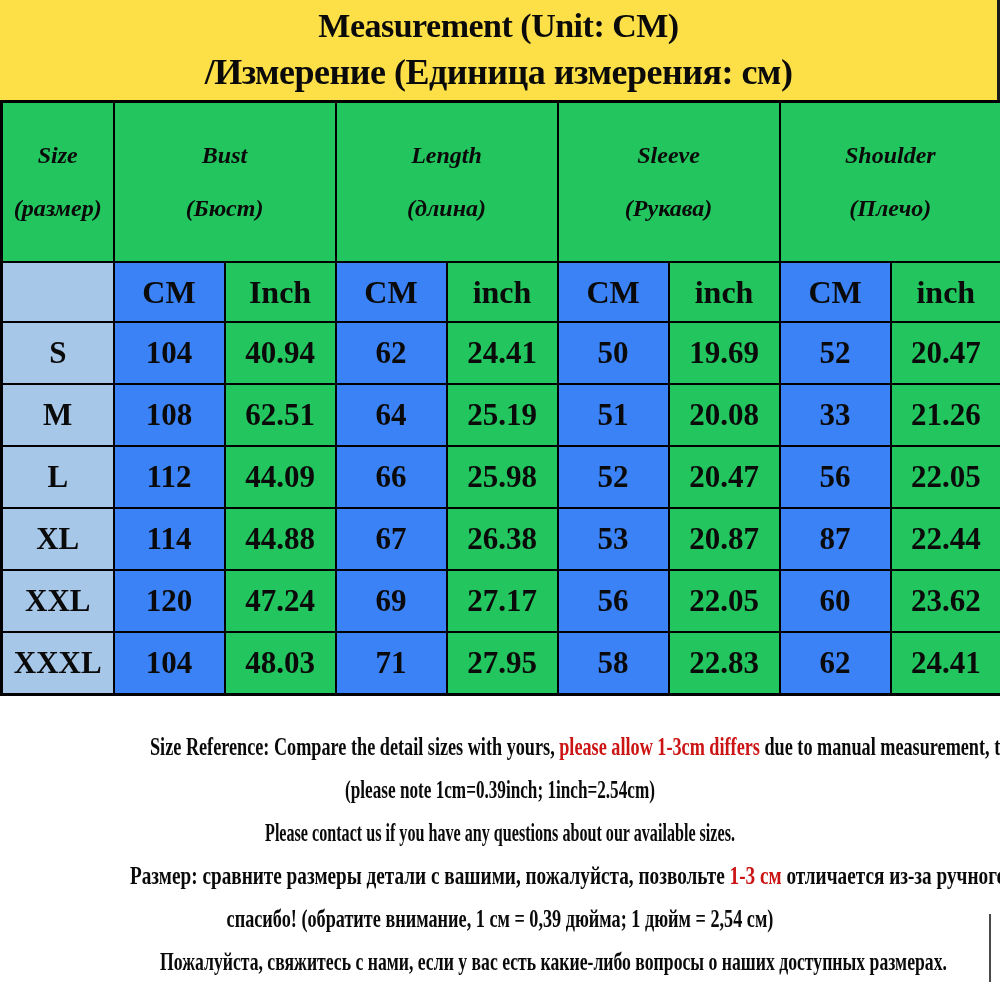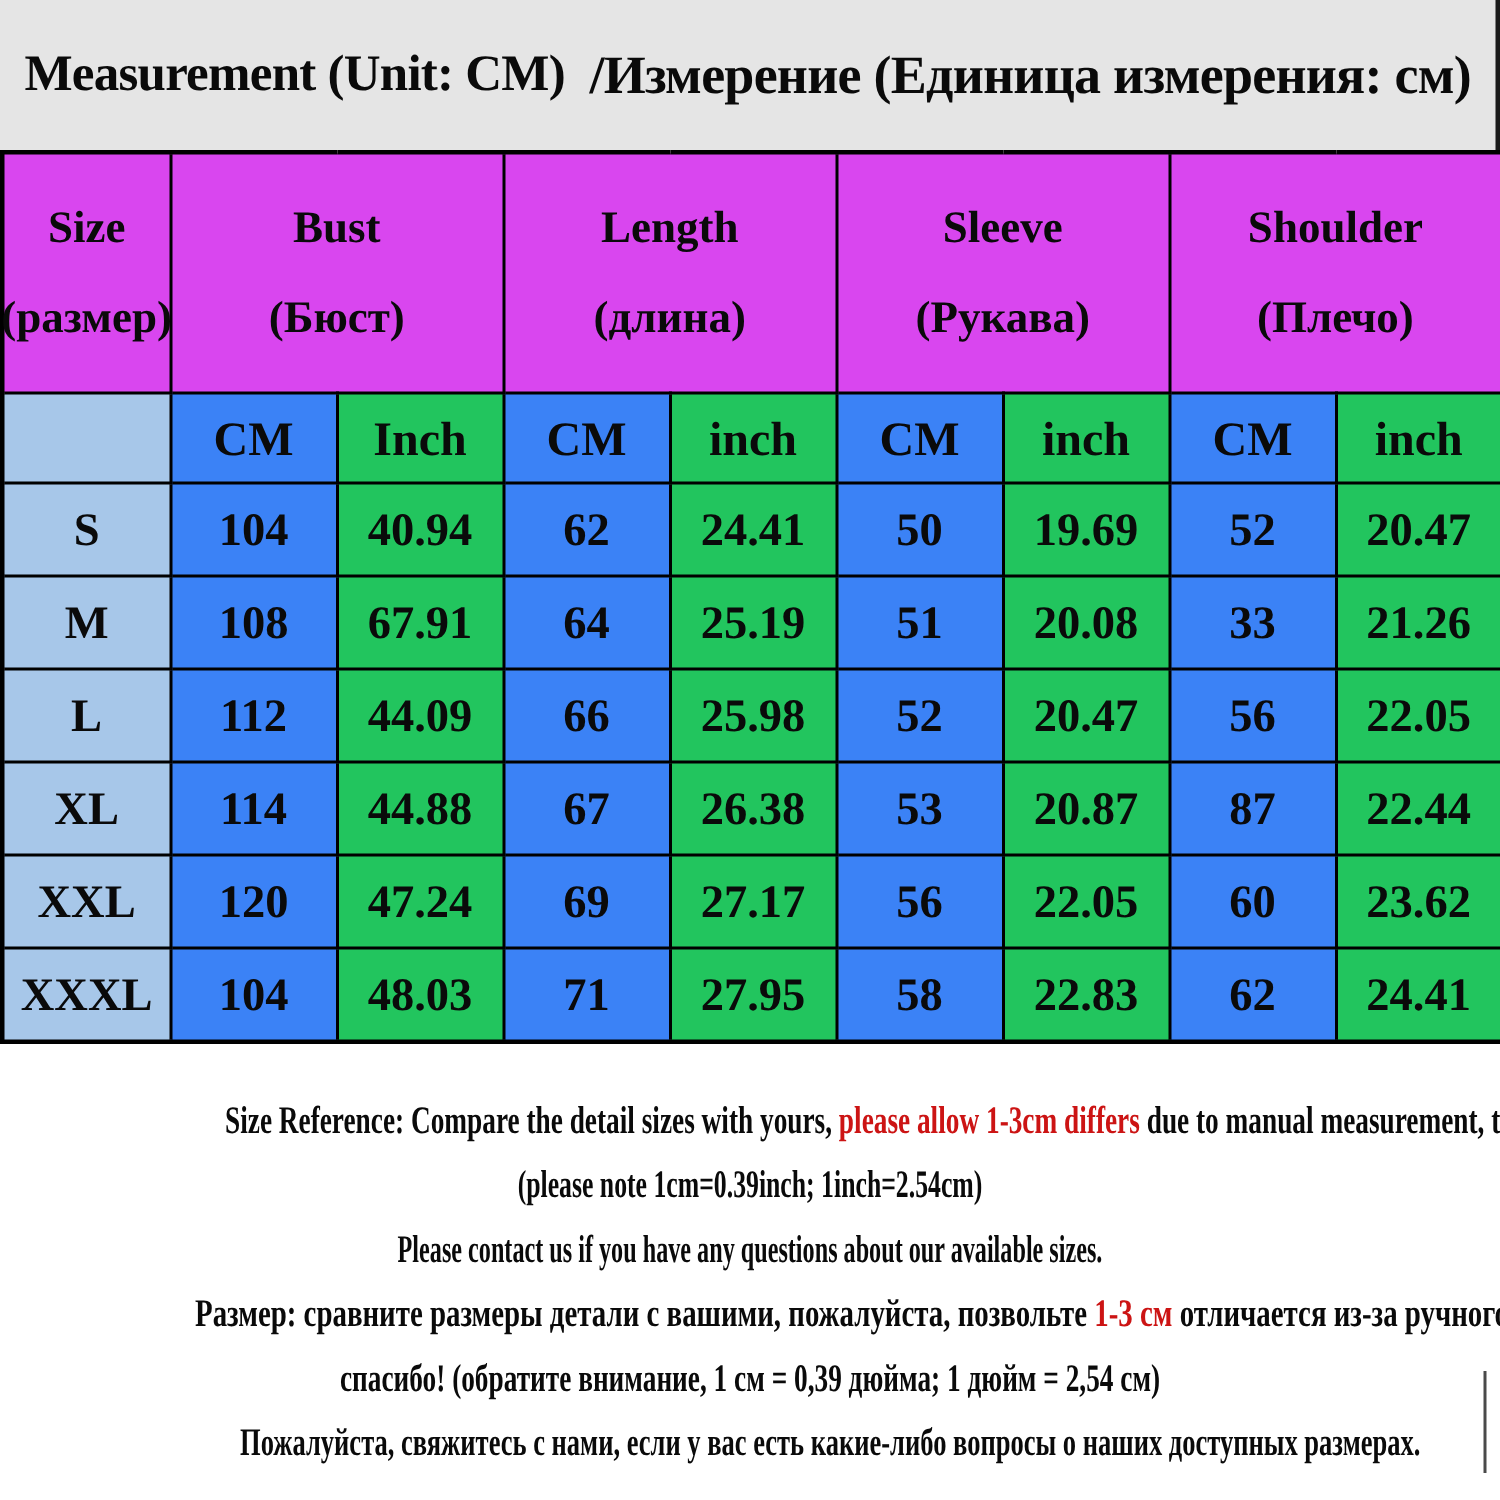--- a/index.html
+++ b/index.html
@@ -5,37 +5,37 @@
   html,body{margin:0;padding:0;}
   body{
     width:1000px;height:1000px;background:#ffffff;color:#0a0a0a;
     font-family:"Liberation Serif", serif;font-weight:bold;
     overflow:hidden;
   }
   .page{position:relative;width:1000px;height:1000px;}
 
   
   .banner{
-    height:100px;background:#e5e5e5;
-    display:flex;flex-direction:row;justify-content:space-evenly;align-items:center;
+    height:100px;background:#fde047;
+    display:flex;flex-direction:column;justify-content:space-evenly;align-items:center;
     border-right:3px solid #1a1a1a;
   }
   .banner .t1{font-size:34px;letter-spacing:-0.5px;}
   .banner .t2{font-size:36px;letter-spacing:-0.5px;}
 
   
   table{
     width:1000px;border-collapse:collapse;table-layout:fixed;
     border:3px solid #000;
   }
   td,th{
     border:2px solid #000;text-align:center;vertical-align:middle;
     padding:0;white-space:nowrap;font-weight:bold;
   }
-  tr.head-row th{height:158px;background:#d946ef;font-size:30px;}
+  tr.head-row th{height:158px;background:#22c55e;font-size:24px;font-style:italic;}
   tr.unit-row td{height:58px;font-size:32px;}
   tr.data-row td{height:60px;font-size:31px;}
   .bg-blue{background:#a7c7e9;}
   .bg-gray{background:#3b82f6;}
   .bg-white{background:#22c55e;}
   .hcell{display:flex;flex-direction:column;align-items:center;justify-content:center;gap:26px;}
 
   
   .notes{padding-top:34px;text-align:center;}
   .notes p{
@@ -131,21 +131,21 @@
       <td class="bg-white">24.41</td>
       <td class="bg-gray">50</td>
       <td class="bg-white">19.69</td>
       <td class="bg-gray">52</td>
       <td class="bg-white">20.47</td>
     </tr>
 
     <tr class="data-row">
       <td class="bg-blue">M</td>
       <td class="bg-gray">108</td>
-      <td class="bg-white">67.91</td>
+      <td class="bg-white">62.51</td>
       <td class="bg-gray">64</td>
       <td class="bg-white">25.19</td>
       <td class="bg-gray">51</td>
       <td class="bg-white">20.08</td>
       <td class="bg-gray">33</td>
       <td class="bg-white">21.26</td>
     </tr>
 
     <tr class="data-row">
       <td class="bg-blue">L</td>

